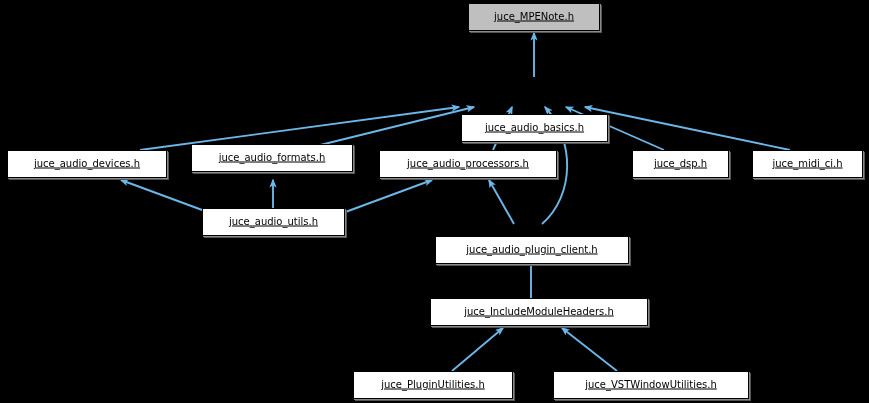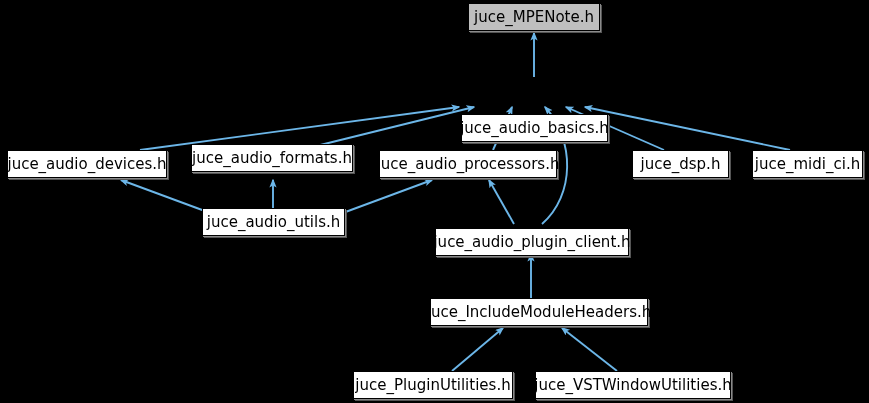--- a/index.html
+++ b/index.html
@@ -26,25 +26,26 @@
   }
   .node {
     position: absolute;
     box-sizing: border-box;
     display: flex;
     align-items: center;
     justify-content: center;
     border: 1px solid #000000;
     background: #ffffff;
     color: #000000;
-    font-size: 15px;
+    font-size: 10px;
     line-height: 1;
     white-space: nowrap;
     letter-spacing: 0px;
     box-shadow: 1px 1px 0 0 #8a8a8a, 2px 2px 0 0 #555555;
+    text-decoration: underline;
   }
   .node.root {
     background: #bfbfbf;
     border: 1px solid #000000;
   }
   .node-label {
     display: block;
     padding: 0 8px;
     transform: translateY(-0.5px);
   }
@@ -94,26 +95,26 @@
       </div>
       <div class="node" style="left: 632px; top: 150px; width: 97px; height: 28px;">
         <span class="node-label">juce_dsp.h</span>
       </div>
       <div class="node" style="left: 752px; top: 150px; width: 111px; height: 28px;">
         <span class="node-label">juce_midi_ci.h</span>
       </div>
       <div class="node" style="left: 202px; top: 208px; width: 143px; height: 28px;">
         <span class="node-label">juce_audio_utils.h</span>
       </div>
-      <div class="node" style="left: 435px; top: 228px; width: 194px; height: 28px; align-items: center;">
+      <div class="node" style="left: 435px; top: 236px; width: 194px; height: 28px; align-items: center;">
         <span class="node-label">juce_audio_plugin_client.h</span>
       </div>
       <div class="node" style="left: 430px; top: 298px; width: 218px; height: 28px;">
         <span class="node-label">juce_IncludeModuleHeaders.h</span>
       </div>
       <div class="node" style="left: 353px; top: 371px; width: 160px; height: 28px; text-align: center;">
         <span class="node-label">juce_PluginUtilities.h</span>
       </div>
-      <div class="node" style="left: 535px; top: 371px; width: 196px; height: 28px;">
+      <div class="node" style="left: 553px; top: 371px; width: 196px; height: 28px;">
         <span class="node-label">juce_VSTWindowUtilities.h</span>
       </div>
     </div>
 </div>
 
 </body></html>

